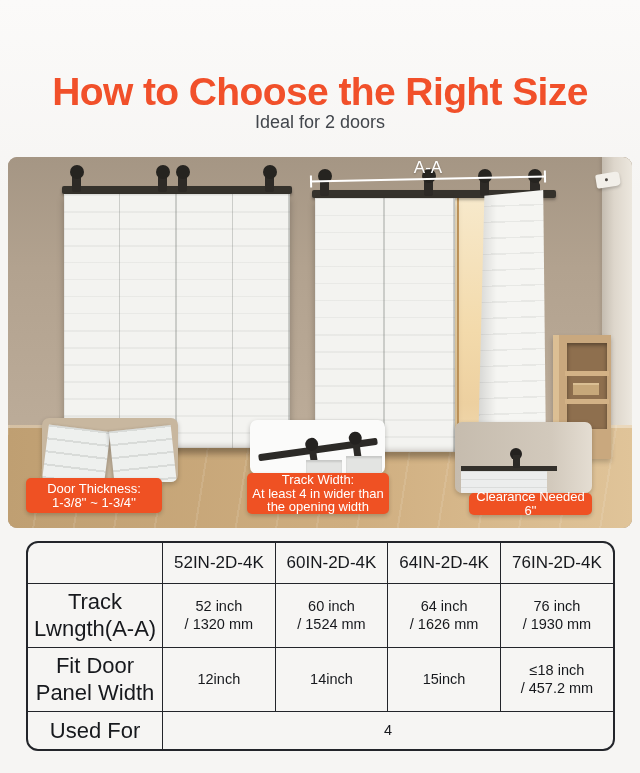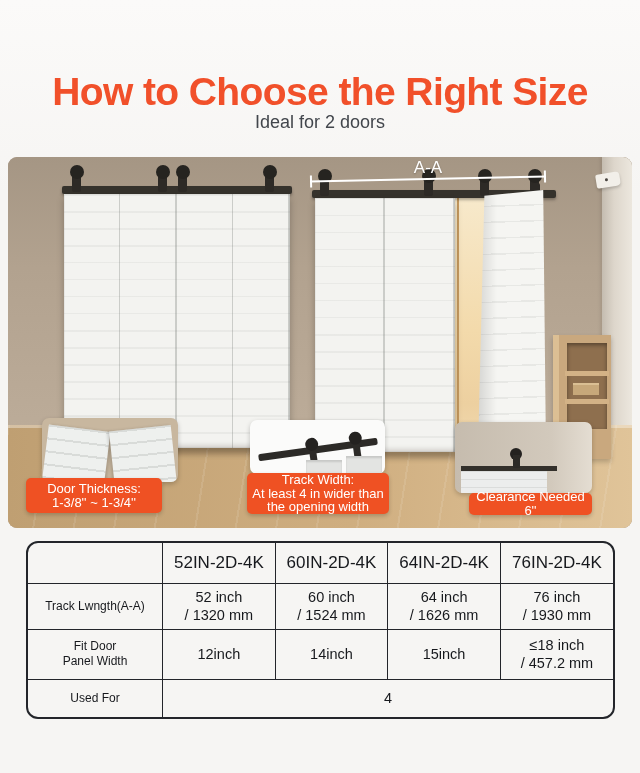--- a/index.html
+++ b/index.html
@@ -132,21 +132,21 @@
   .table-wrap { position:absolute; left:26px; top:541px; width:589px;
     border:2px solid #23252a; border-radius:12px; overflow:hidden; }
   table { width:100%; border-collapse:collapse; table-layout:fixed;padding-left:31px; }
   td { border:1.5px solid #23252a; text-align:center; vertical-align:middle;
     padding:4px 2px; font-size:14.5px; color:#17191d; white-space:pre-line; line-height:1.25; }
   tr td:first-child { border-left:none; }
   tr td:last-child  { border-right:none; }
   tr:first-child td { border-top:none; }
   tr:last-child td  { border-bottom:none; }
   .th-cell { font-size:17px; height:40px; }
-  .row-label { font-size:12px; }
+  .row-label { font-size:22px; }
   .r1 td { height:46px; } .r2 td { height:46px; } .r3 td { height:50px; } .r4 td { height:38px; }
 </style>
 </head>
 <body>
 
 <div class="title">How to Choose the Right Size</div>
 <div class="subtitle">Ideal for 2 doors</div>
 
 <div class="photo">
   <div class="wall"></div>

